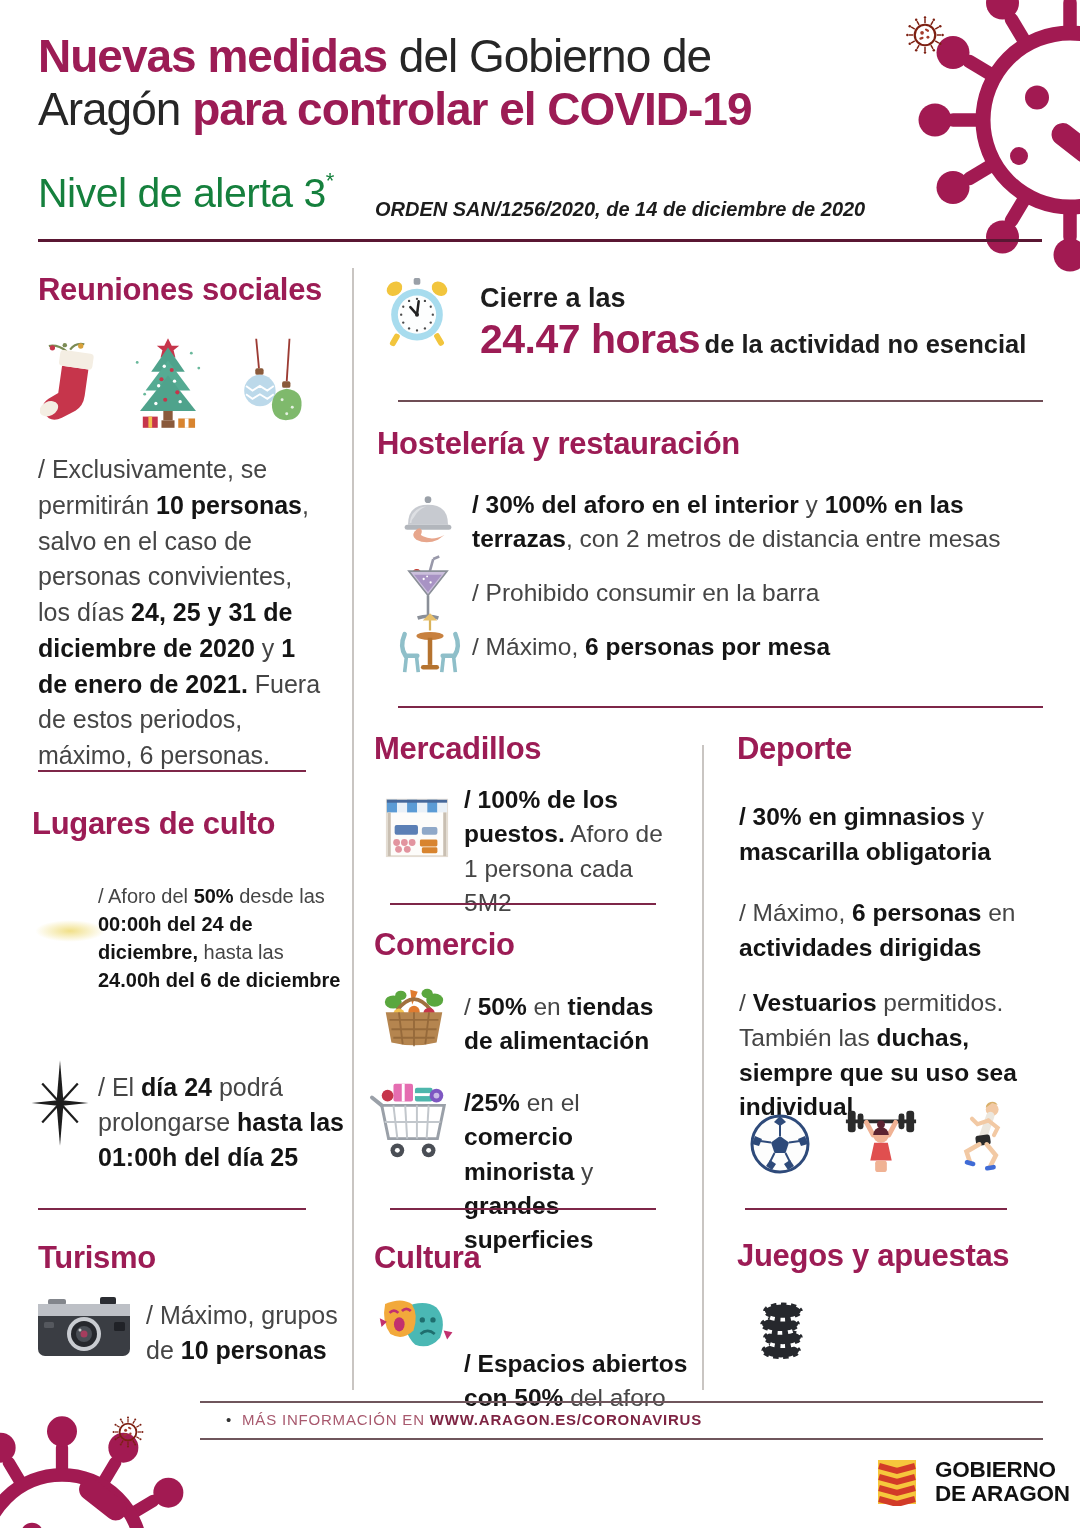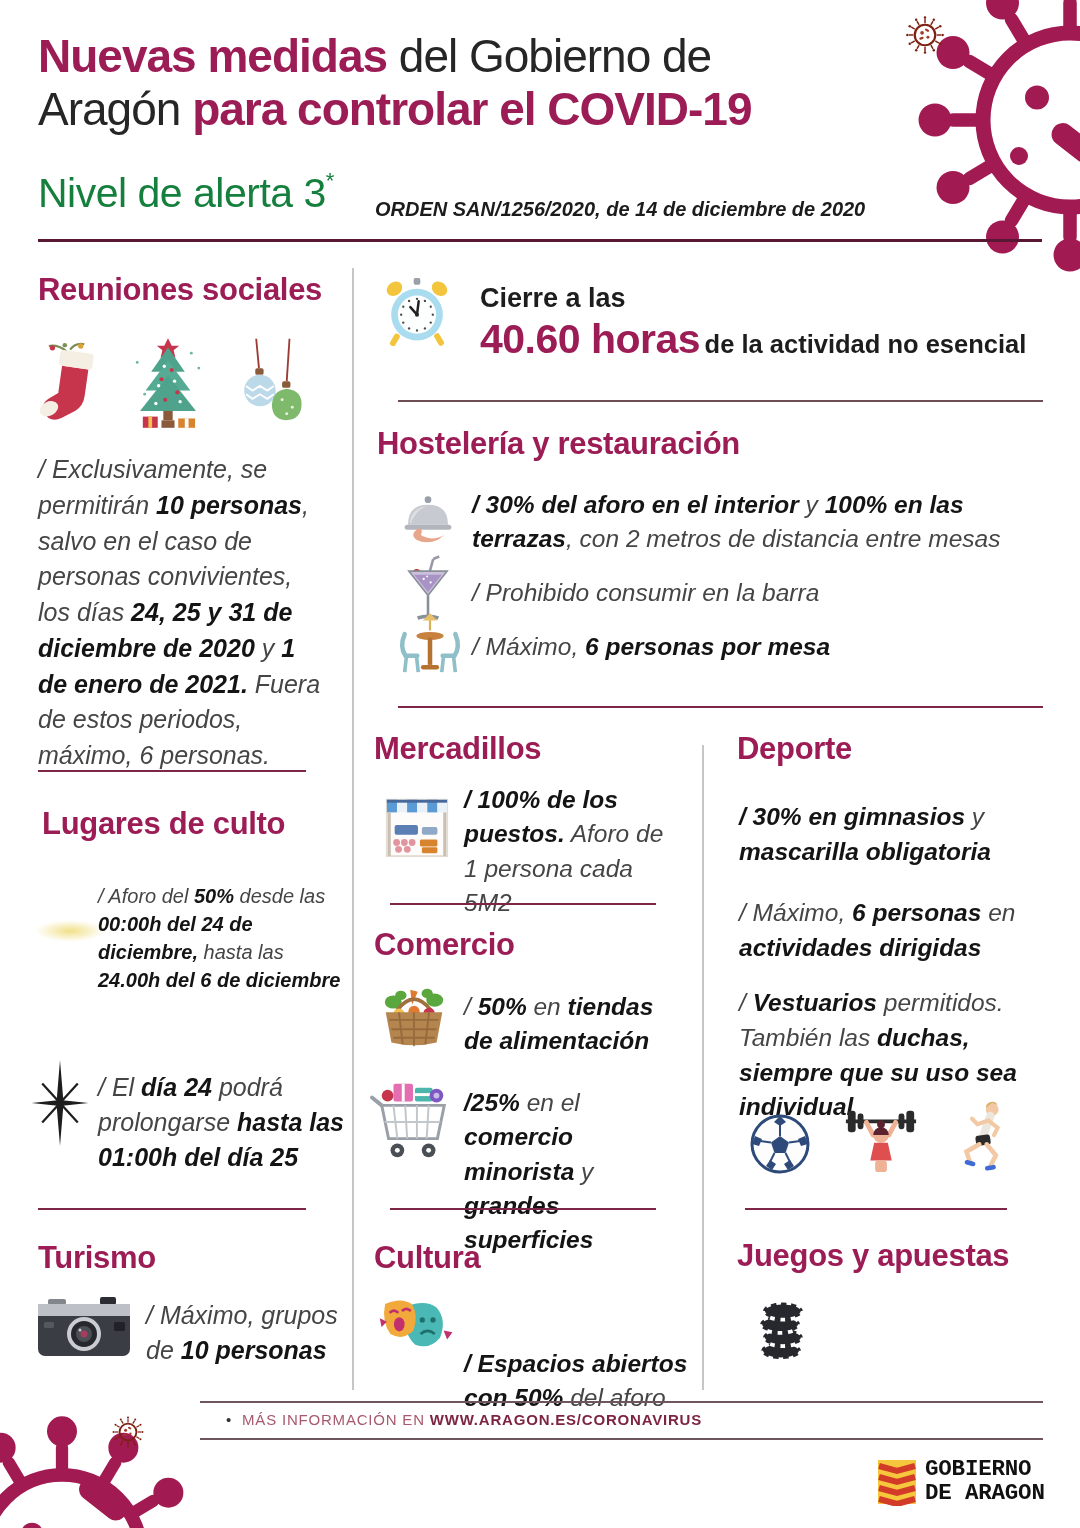--- a/index.html
+++ b/index.html
@@ -9,35 +9,35 @@
   
   .main-title{left:38px;top:30px;width:840px;font-size:46px;line-height:1.16;
               color:#262626;font-weight:400;letter-spacing:-1px;}
   .main-title .b{color:#9C1C55;font-weight:700;}
   .alert{left:38px;top:170px;font-size:41px;color:#15803d;letter-spacing:-0.5px;}
   .alert sup{font-size:22px;position:relative;top:-4px;}
   .order-ref{left:375px;top:198px;font-size:20px;font-style:italic;font-weight:700;color:#1c1c1c;}
   .header-rule{left:38px;top:239px;width:1004px;height:3px;background:#5A1733;}
   
   .sec-title{font-weight:700;color:#9C1C55;font-size:31px;letter-spacing:-0.3px;}
-  .body-text{font-size:24.5px;line-height:1.4;color:#454545;font-style:italic;}
+  .body-text{font-size:24.5px;line-height:1.4;color:#454545;}
   .body-text .b{font-weight:700;color:#141414;}
   .hline{height:2px;background:#7E2648;}
   .hline.soft{background:#6F4D55;}
   .vline{width:2px;background:#C9C5C2;}
   
   .closure-prefix{font-size:27px;font-weight:700;color:#1D1D1D;}
   .closure-time{font-size:41px;font-weight:700;color:#9C1C55;letter-spacing:-0.5px;}
   .closure-suffix{font-size:25.5px;font-weight:700;color:#1D1D1D;}
   
   .fline{height:2px;background:#6F565C;}
   .finfo{font-size:15px;letter-spacing:0.8px;color:#A8596E;font-weight:400;}
   .finfo .bullet{color:#333;margin-right:10px;}
   .finfo .url{color:#7E2443;font-weight:700;}
-  .logo{display:flex;align-items:center;gap:7px;font-family:Liberation Mono, monospace;}
+  .logo{display:flex;align-items:center;gap:17px;}
   .logo-text{font-size:22.5px;font-weight:700;color:#111;line-height:1.05;letter-spacing:-0.2px;}
   .icon-row{display:flex;align-items:flex-end;gap:24px;}
   .glow{background:radial-gradient(50% 50% at 50% 50%, rgba(240,222,130,0.95), rgba(240,222,130,0) 72%);}
 </style>
 </head>
 <body>
 
 <svg width="0" height="0" style="position:absolute">
   <symbol id="sym-virus" viewBox="0 0 220 220">
     <g stroke="#A21A52" stroke-width="9" stroke-linecap="round">
@@ -211,21 +211,21 @@
       <g fill="#fff" opacity=".8">
           <circle cx="52" cy="68" r="1.6"></circle>
           <circle cx="63" cy="76" r="1.6"></circle>
           <circle cx="57" cy="83" r="1.6"></circle>
         </g>
     </svg>
   </div>
   <div class="abs body-text" style="left:38px;top:452px;width:288px;font-size:25px;line-height:1.43"><span>/ Exclusivamente, se permitirán </span><span class="b">10 personas</span><span>, salvo en el caso de personas convivientes, los días </span><span class="b">24, 25 y 31 de diciembre de 2020</span><span> y </span><span class="b">1 de enero de 2021.</span><span> Fuera de estos periodos, máximo, 6 personas.</span></div>
   <div class="abs hline" style="left:38px;top:770px;width:268px"></div>
 
-  <div class="abs sec-title" style="left:42px;top:806px">Lugares de culto</div>
+  <div class="abs sec-title" style="left:32px;top:806px">Lugares de culto</div>
   <div class="abs glow" style="left:22px;top:916px;width:96px;height:30px"></div>
   <div class="abs body-text" style="left:98px;top:882px;width:250px;font-size:20px;line-height:1.4"><span>/ Aforo del </span><span class="b">50%</span><span>  desde las </span><span class="b">00:00h del 24 de diciembre,</span><span> hasta las </span><span class="b">24.00h del 6 de diciembre</span></div>
   <svg class="abs" style="left:28px;top:1060px" width="64" height="86" viewBox="0 0 72 96">
     <g fill="#1D1D1D">
       <polygon points="36,0 40,48 36,96 32,48"></polygon>
       <polygon points="4,48 36,44.5 68,48 36,51.5"></polygon>
     </g>
     <g stroke="#1D1D1D" stroke-width="2.5">
         <line x1="16" y1="26" x2="56" y2="70"></line>
         <line x1="56" y1="26" x2="16" y2="70"></line>
@@ -275,21 +275,21 @@
         <circle cx="32.5" cy="29.5" r="1.4"></circle>
     </g>
     <g stroke="#222" stroke-width="3" stroke-linecap="round">
         <line x1="42" y1="46" x2="34" y2="37"></line>
         <line x1="42" y1="46" x2="44" y2="30"></line>
       </g>
     <circle cx="42" cy="46" r="2.4" fill="#222"></circle>
   </svg>
   <div class="abs" style="left:480px;top:283px;width:560px">
     <div class="closure-prefix">Cierre a las</div>
-    <div style="margin-top:2px"><span class="closure-time">40.60 horas</span>
+    <div style="margin-top:2px"><span class="closure-time">24.47 horas</span>
       <span class="closure-suffix">de la actividad no esencial</span></div>
   </div>
   <div class="abs hline soft" style="left:398px;top:400px;width:645px"></div>
 
   <div class="abs sec-title" style="left:377px;top:426px">Hostelería y restauración</div>
   <svg class="abs" style="left:398px;top:488px" width="60" height="60" viewBox="0 0 72 72">
     <circle cx="36" cy="14" r="4" fill="#9AA0A8"></circle>
     <path d="M12 44 Q12 20 36 20 Q60 20 60 44 Z" fill="#C7CAD0"></path>
     <path d="M14 42 Q16 24 34 22 Q24 26 20 34 Q16 38 16 42 Z" fill="#DDDFE3"></path>
     <rect x="8" y="44" width="56" height="6" rx="3" fill="#B2B6BC"></rect>

